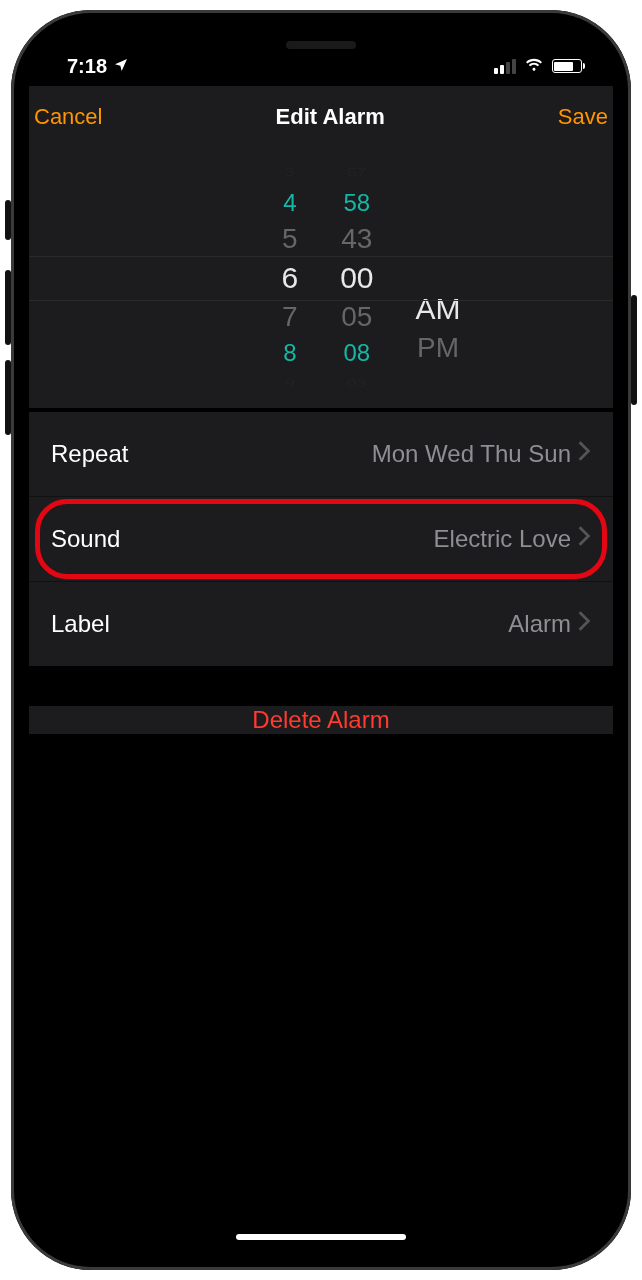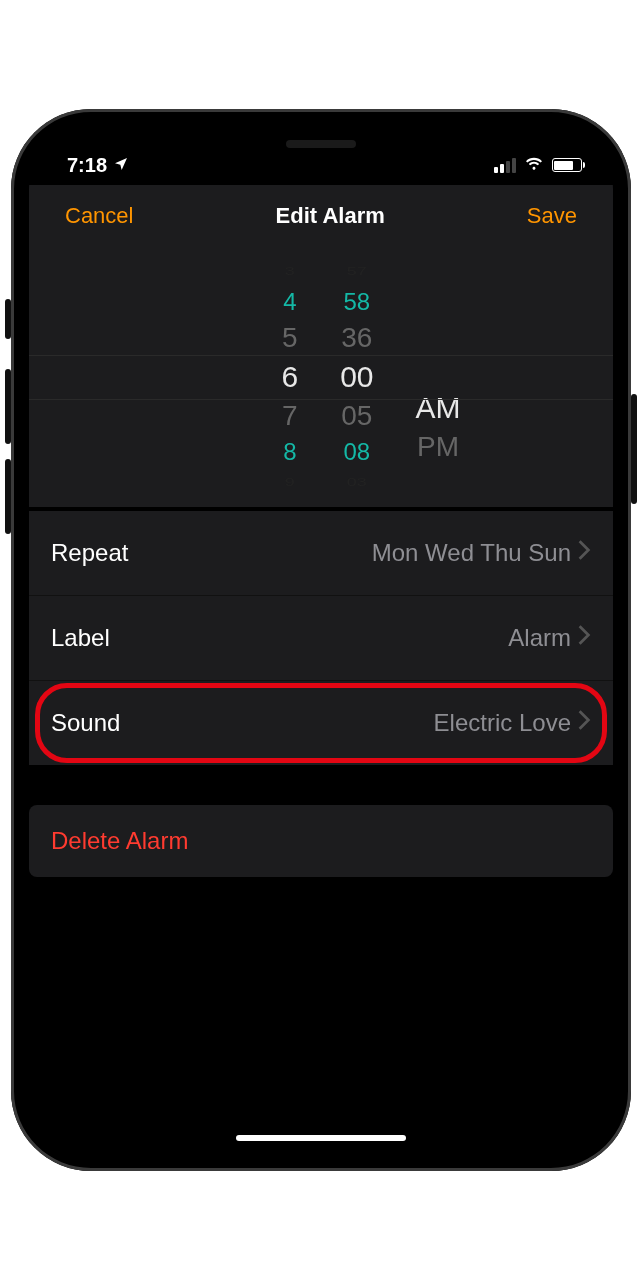--- a/index.html
+++ b/index.html
@@ -7,21 +7,21 @@
     background: #fff;
     width: 642px;
     height: 1280px;
     font-family: -apple-system, Helvetica, Arial, sans-serif;
     display: flex;
     align-items: center;
     justify-content: center;
   }
   .phone {
     width: 620px;
-    height: 1062px;
+    height: 1260px;
     background: #000;
     border-radius: 80px;
     padding: 18px;
     position: relative;
     box-shadow: inset 0 0 0 3px #3a3a3a;
   }
   .screen {
     width: 100%;
     height: 100%;
     background: #000;
@@ -79,21 +79,21 @@
   .battery { display:flex; align-items:center; }
   .battery-body { width:30px; height:14px; border:1.5px solid #fff; border-radius:3px; display:flex; align-items:center; padding:1.5px; }
   .battery-fill { width:75%; height:100%; background:#fff; border-radius:1px; }
   .battery-tip { width:2.5px; height:6px; background:#fff; border-radius:0 2px 2px 0; margin-left:1px; }
 
   .nav-bar {
     background:#1c1c1e;
     display:flex;
     align-items:center;
     justify-content:space-between;
-    padding:14px 36px;
+    padding:14px 5px;
     height:62px;
   }
   .nav-btn { color:#ff9500; font-size:22px; cursor:pointer; }
   .nav-title { color:#fff; font-size:22px; font-weight:600; }
 
   .picker {
     background:#1c1c1e;
     height:260px;
     position:relative;
     display:flex;
@@ -140,25 +140,24 @@
   }
   .toggle-knob {
     position:absolute; right:3px; top:3px; width:30px; height:30px; background:#fff; border-radius:50%;
     box-shadow:0 1px 3px rgba(0,0,0,.4);
   }
 
   .spacer { height:40px; background:#000; }
 
   .delete-row {
     background:#1c1c1e;
-    padding:22px;
+    text-align:center;
     color:#ff3b30;
     font-size:24px;
     cursor:pointer;
-    border-radius:8px;
   }
 
   .home-indicator {
     position:absolute;
     bottom:12px;
     left:50%;
     transform:translateX(-50%);
     width:170px;
     height:6px;
     background:#fff;
@@ -222,21 +221,21 @@
           <span class="far">4</span>
           <span class="near">5</span>
           <span class="sel">6</span>
           <span class="near">7</span>
           <span class="far">8</span>
           <span class="vf">9</span>
         </div>
         <div class="picker-col">
           <span class="vf">57</span>
           <span class="far">58</span>
-          <span class="near">36</span>
+          <span class="near">43</span>
           <span class="sel">00</span>
           <span class="near">05</span>
           <span class="far">08</span>
           <span class="vf">03</span>
         </div>
         <div class="picker-col picker-ampm">
           <span style="height:26px"></span>
           <span style="height:28px"></span>
           <span style="height:28px"></span>
           <span class="sel">AM</span>
@@ -244,32 +243,20 @@
         </div>
       </div>
     </div>
 
     <div class="list">
 
       <div class="row">
         <span class="row-label">Repeat</span>
         <span class="row-value">
           <span>Mon Wed Thu Sun</span>
-          <span class="chevron">
-            <svg viewBox="0 0 12 20" fill="none" stroke="#555" stroke-width="2.5">
-                <path d="M2 2l8 8-8 8"></path>
-              </svg>
-          </span>
-        </span>
-      </div>
-
-      <div class="row">
-        <span class="row-label">Label</span>
-        <span class="row-value">
-          <span>Alarm</span>
           <span class="chevron">
             <svg viewBox="0 0 12 20" fill="none" stroke="#555" stroke-width="2.5">
                 <path d="M2 2l8 8-8 8"></path>
               </svg>
           </span>
         </span>
       </div>
 
       <div class="row">
         <div class="highlight-ring"></div>
@@ -277,20 +264,32 @@
         <span class="row-value">
           <span>Electric Love</span>
           <span class="chevron">
             <svg viewBox="0 0 12 20" fill="none" stroke="#555" stroke-width="2.5">
                 <path d="M2 2l8 8-8 8"></path>
               </svg>
           </span>
         </span>
       </div>
 
+      <div class="row">
+        <span class="row-label">Label</span>
+        <span class="row-value">
+          <span>Alarm</span>
+          <span class="chevron">
+            <svg viewBox="0 0 12 20" fill="none" stroke="#555" stroke-width="2.5">
+                <path d="M2 2l8 8-8 8"></path>
+              </svg>
+          </span>
+        </span>
+      </div>
+
 
     </div>
 
     <div class="spacer"></div>
 
     <div class="delete-row">
       <span>Delete Alarm</span>
     </div>
 
     <div class="home-indicator"></div>

